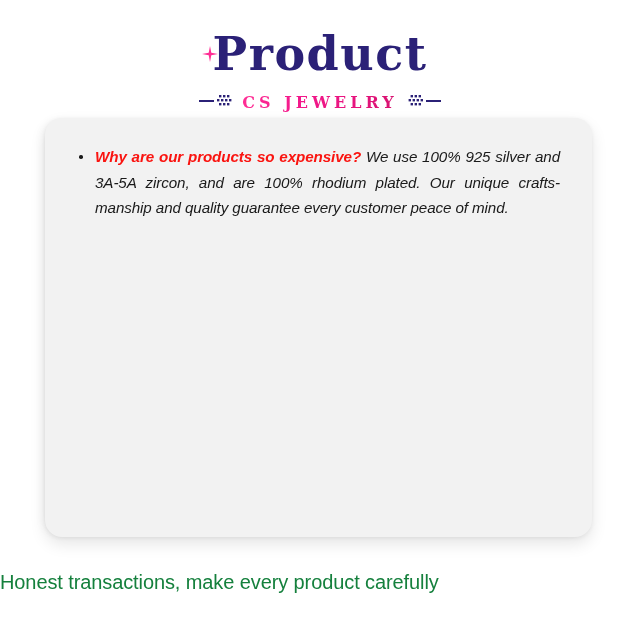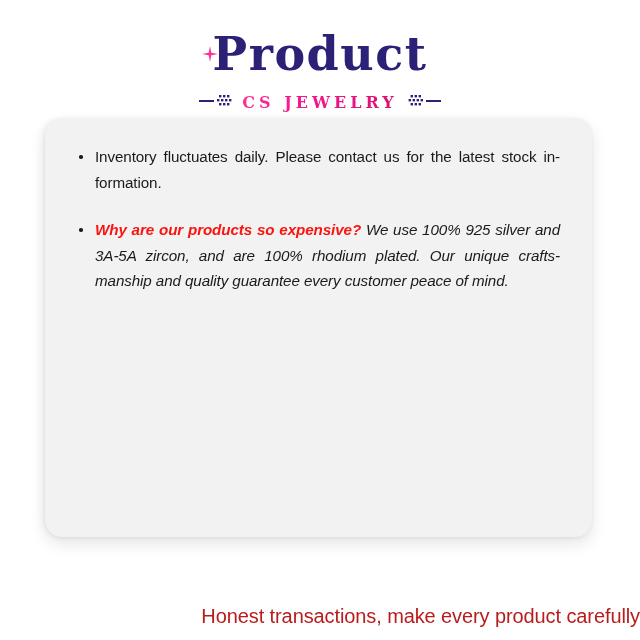--- a/index.html
+++ b/index.html
@@ -115,26 +115,25 @@
   }
 
   .hl-red { color: #fa1410; font-weight: 600; }
 
   
   .footer {
     position: absolute;
     left: 0;
     top: 568px;
     width: 640px;
-    text-align: right;
+    text-align: left;
     font-size: 20px;
     line-height: 28px;
-    color: #b91c1c;
+    color: #15803d;
     letter-spacing: -0.1px;
-    margin-top: 34px;
   }
 </style>
 </head>
 <body>
 
 <div class="brand">
   <div class="brand-wordmark">
     <span class="sparkle">
       <svg width="16" height="16" viewBox="0 0 16 16" aria-hidden="true">
         <path d="M8 0 L9.3 6.7 L16 8 L9.3 9.3 L8 16 L6.7 9.3 L0 8 L6.7 6.7 Z" fill="#ff2d94"></path>
@@ -177,23 +176,20 @@
           <rect x="5.6" y="10" width="2.4" height="2.4"></rect>
         </g>
       </svg>
     </span>
   </div>
 </div>
 
 <div class="card">
   <ul class="bullet-list">
     <li class="bullet-item">
-      <span>Inventory fluctuates daily. Please contact us for the latest stock in-formation.</span>
-    </li>
-    <li class="bullet-item">
       <span class="hl-red">Why are our products so expensive?</span><span> We use 100% 925 silver and 3A-5A zircon, and are 100% rhodium plated. Our unique crafts-manship and quality guarantee every customer peace of mind.</span>
     </li>
   </ul>
 </div>
 
 <div class="footer">
   <span>Honest transactions, make every product carefully</span>
 </div>
 
 </body></html>

